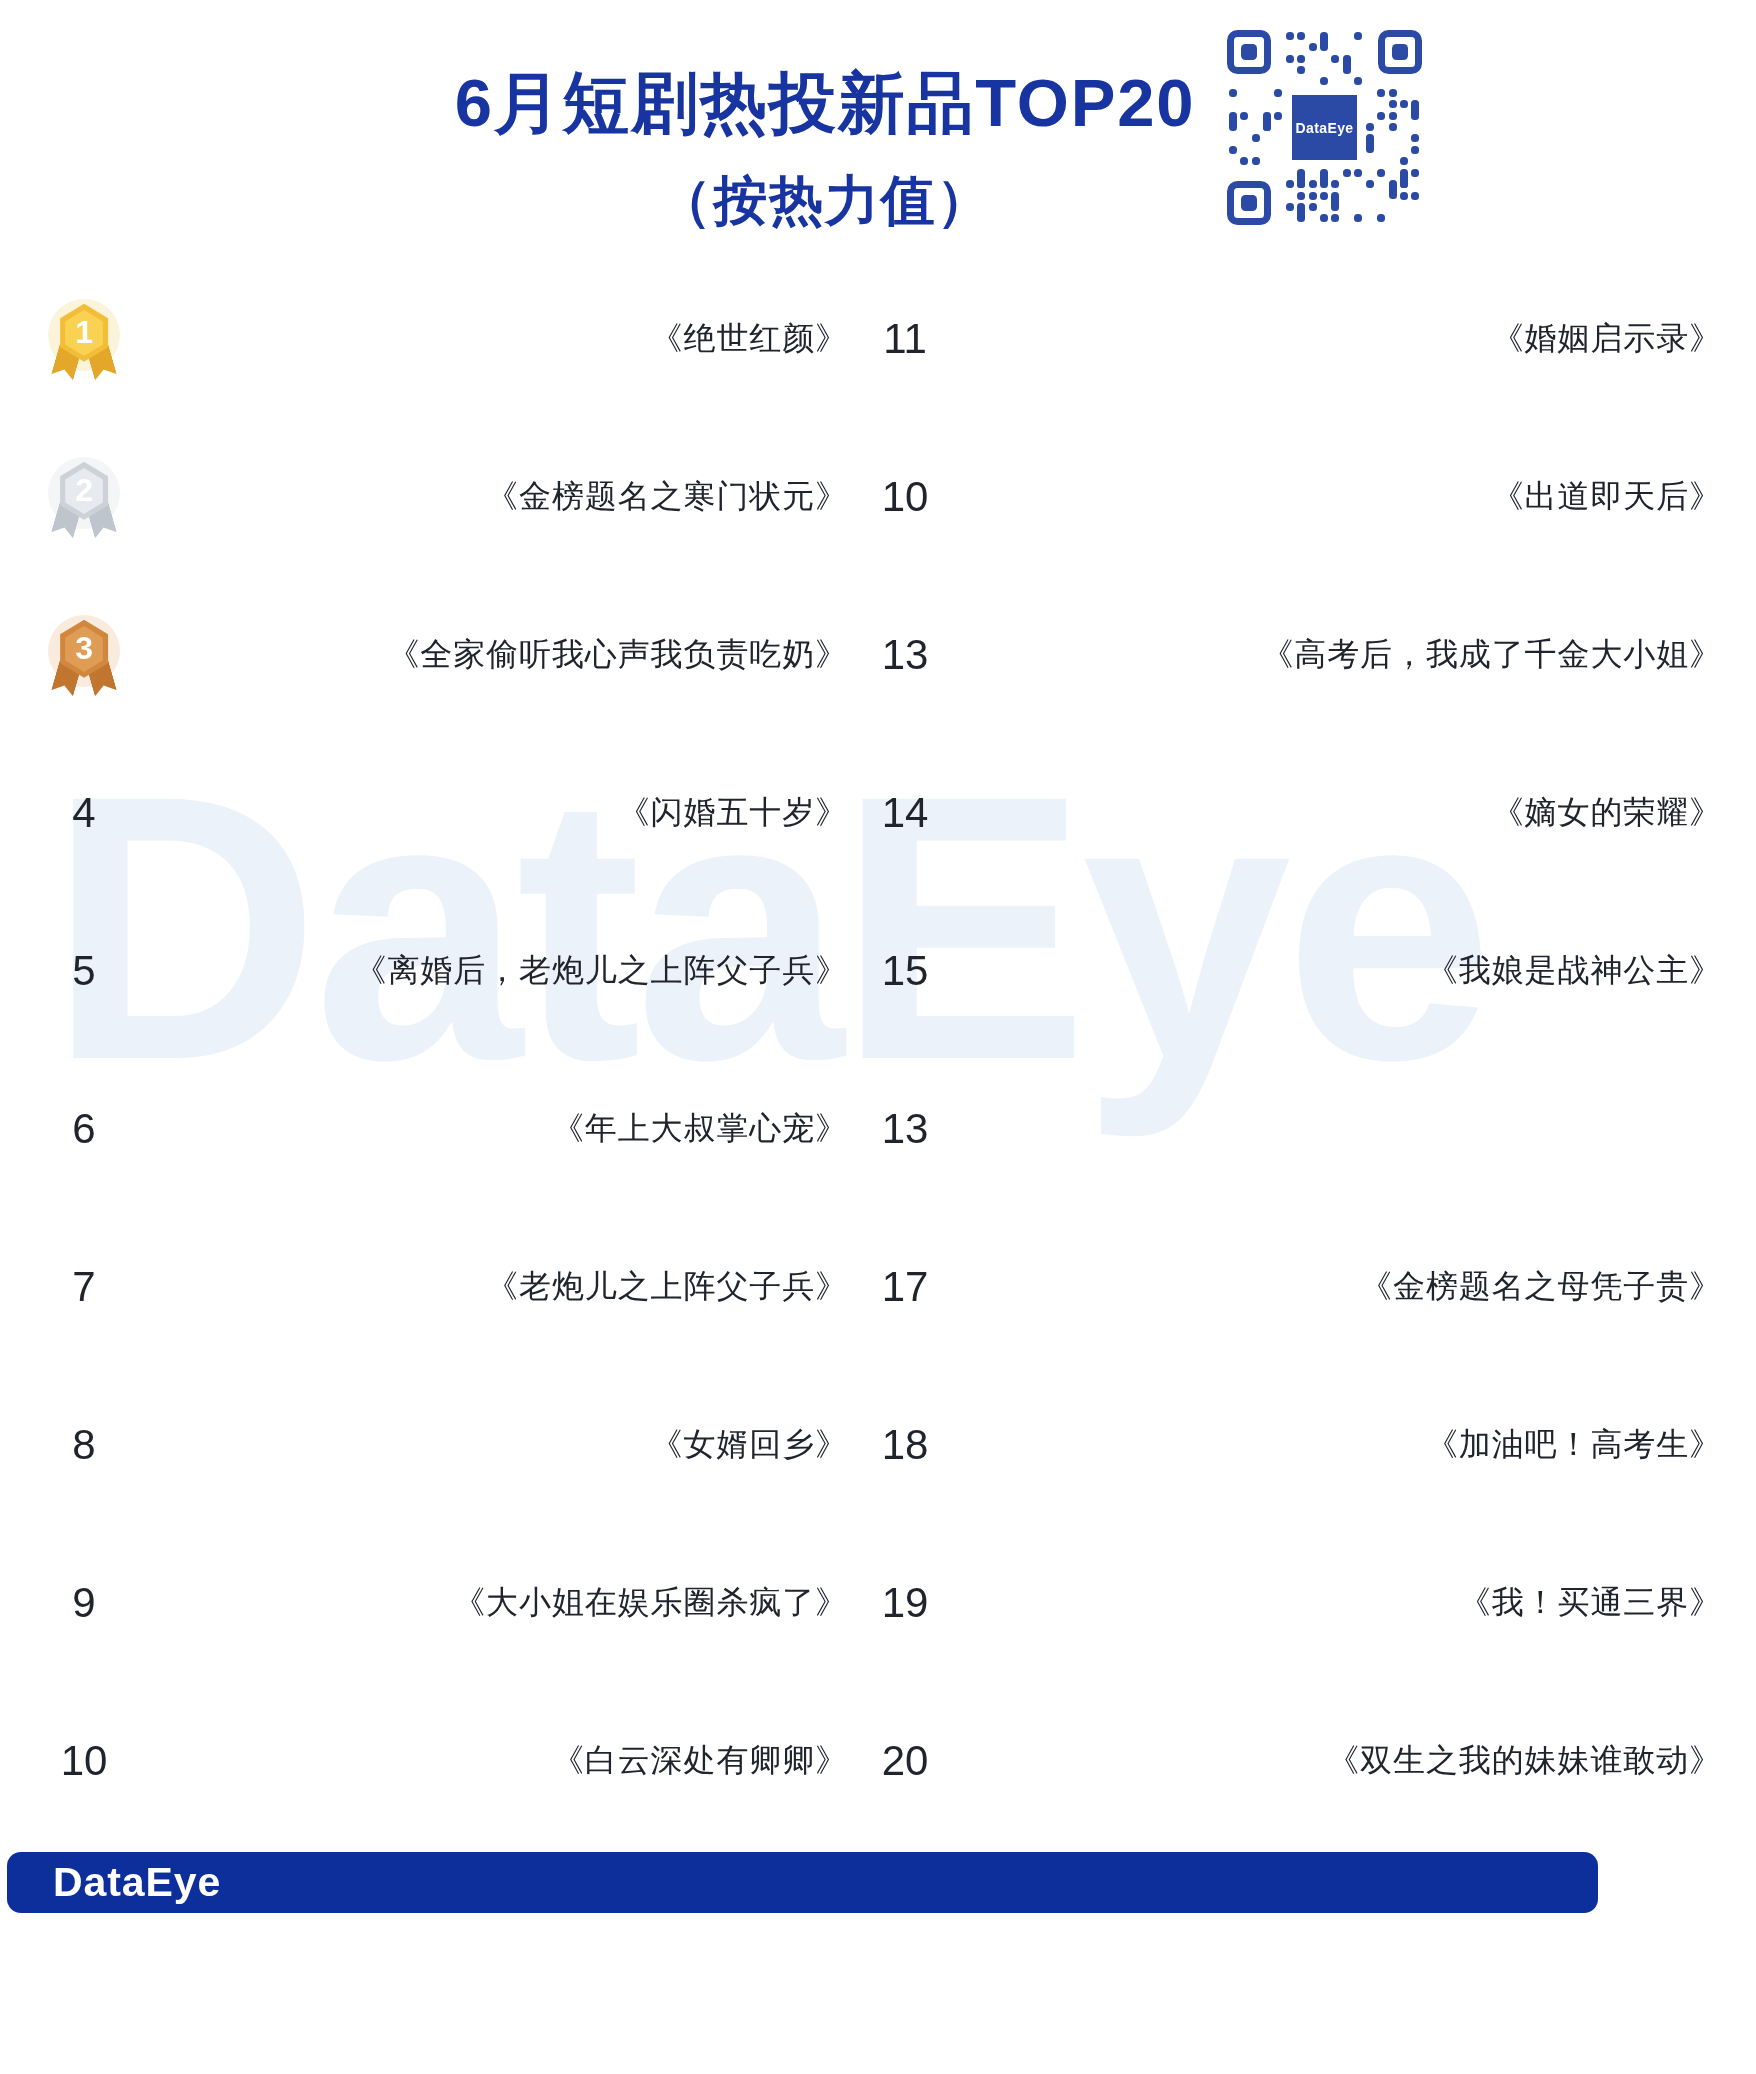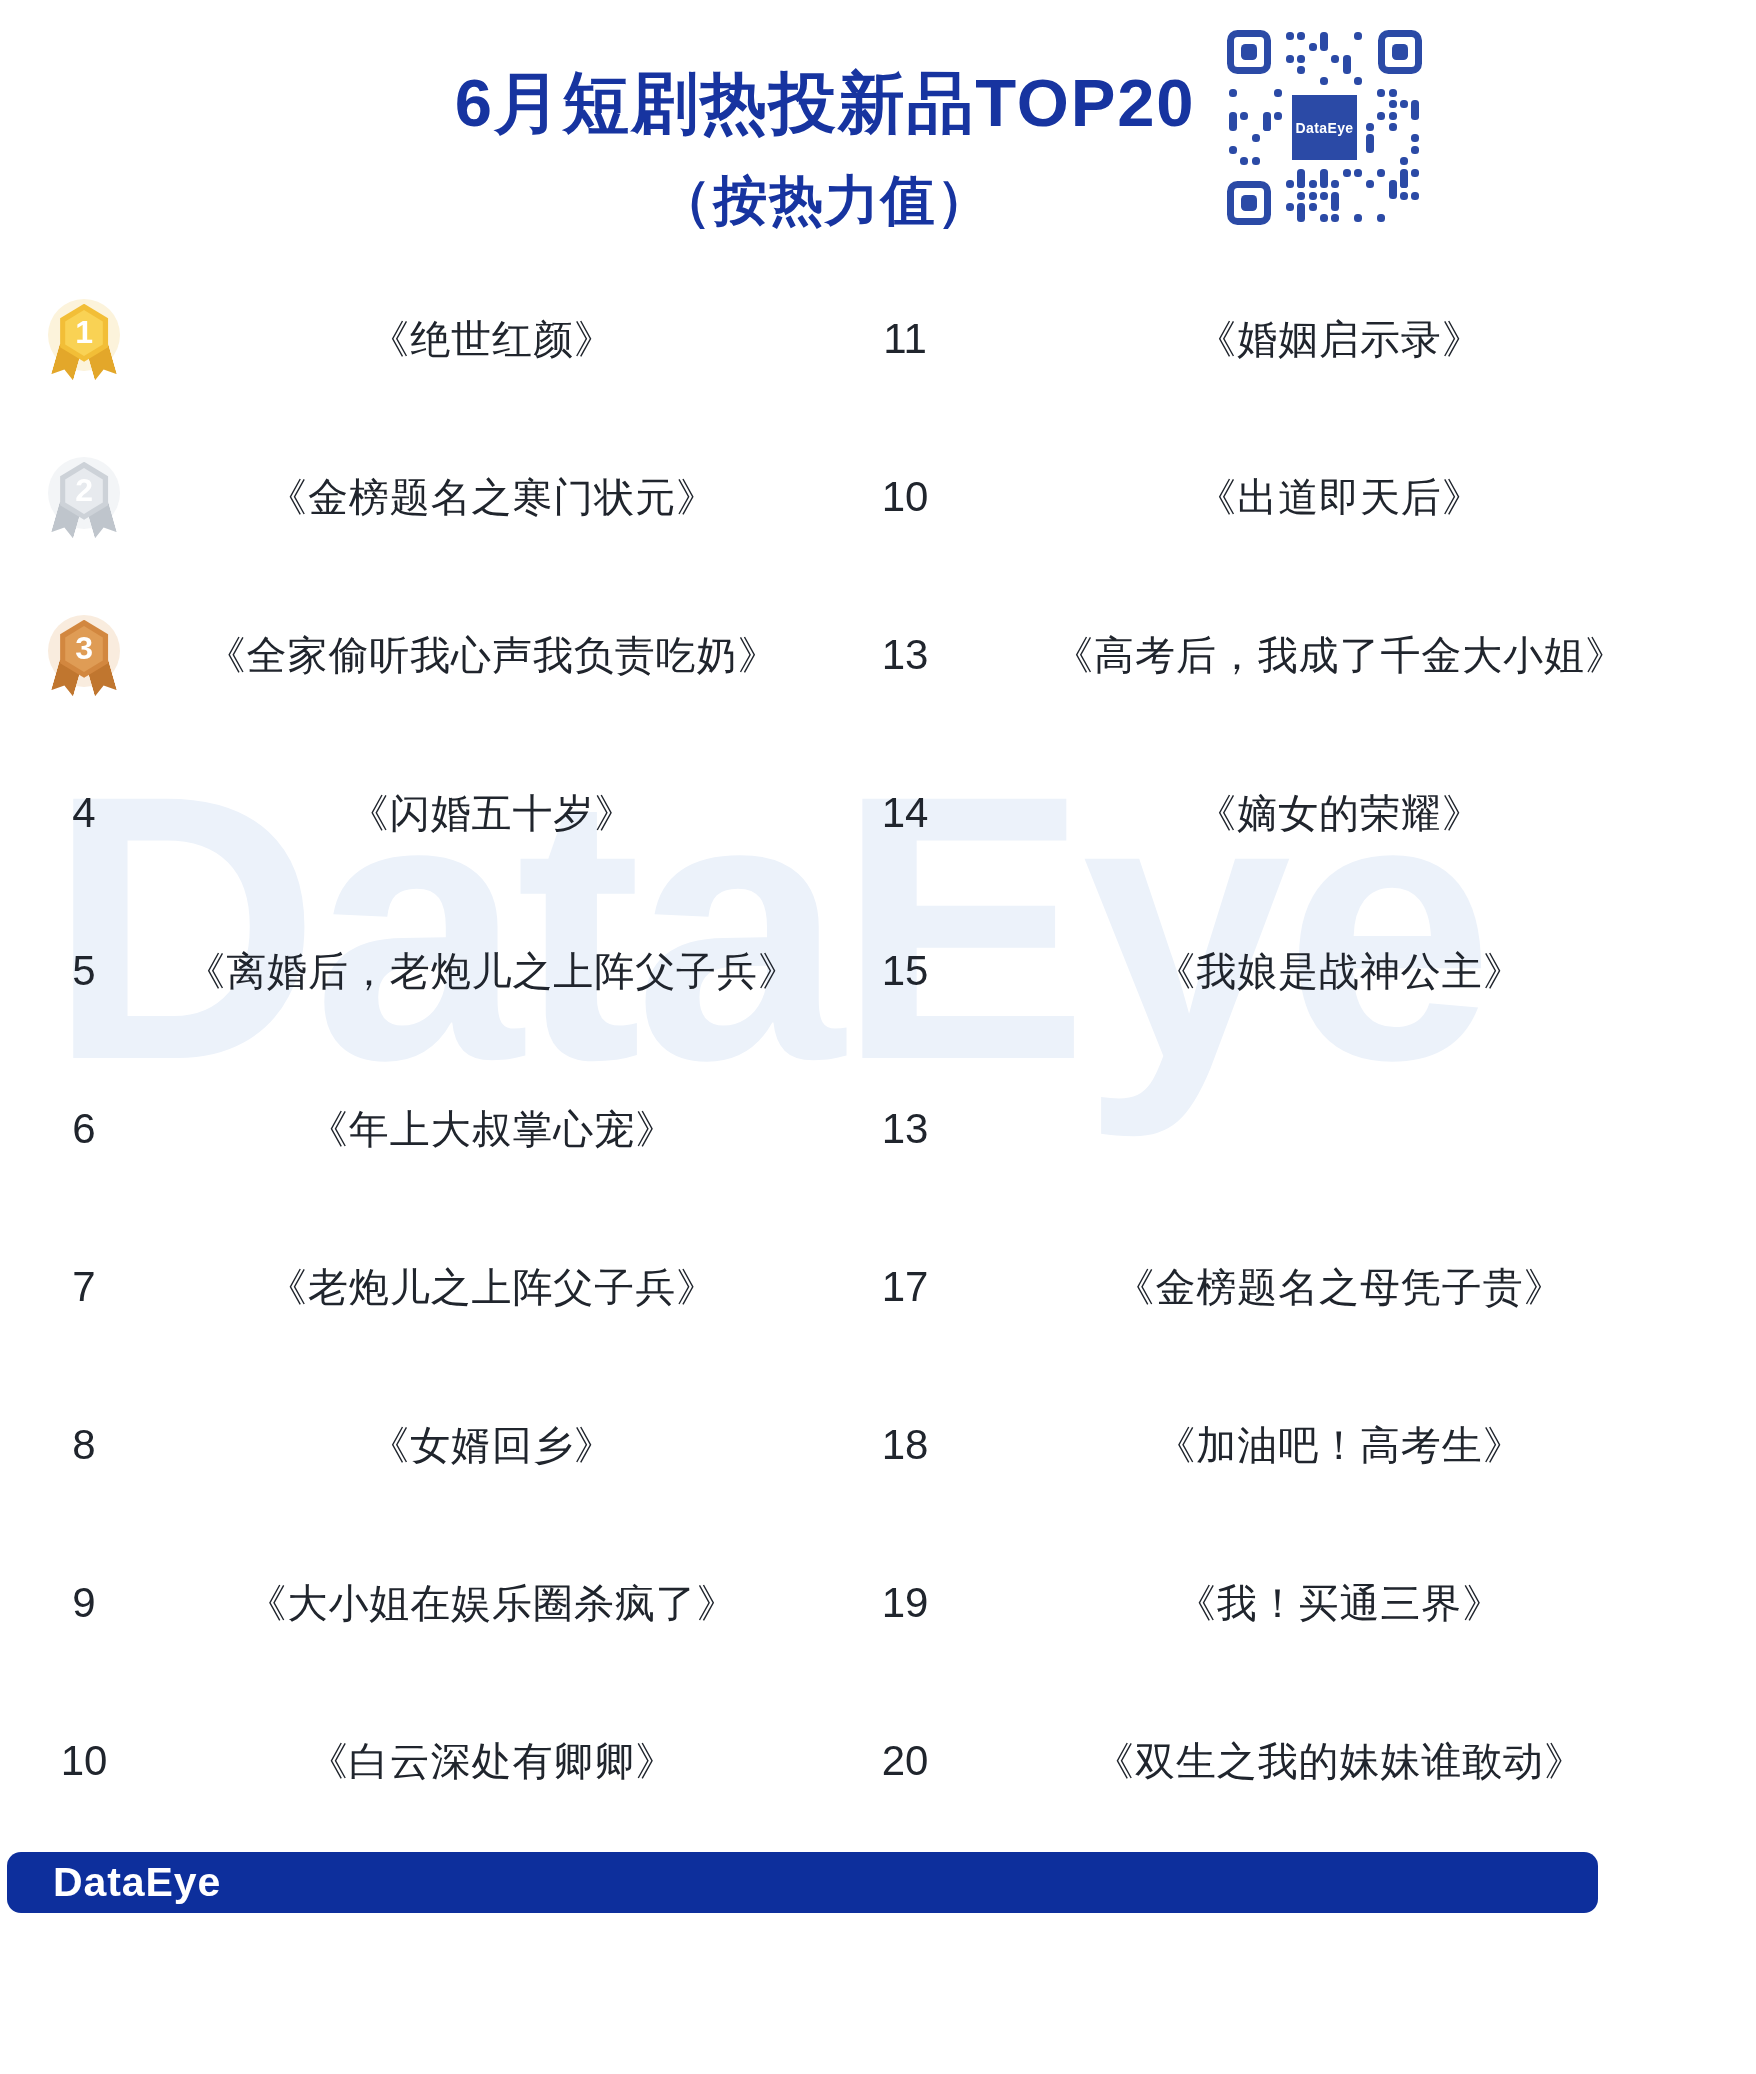--- a/index.html
+++ b/index.html
@@ -39,21 +39,21 @@
     background:var(--qr-blue,#2B4AA6);display:flex;align-items:center;justify-content:center;
     color:#ffffff;font-size:14px;font-weight:bold;letter-spacing:0.4px;
   }
   
   .col{position:absolute;top:260px;z-index:1;}
   .col-left{left:32px;width:816px;}
   .col-right{left:853px;width:869px;}
   .row{height:158px;display:flex;align-items:center;}
   .rank{width:104px;flex:0 0 104px;display:flex;align-items:center;justify-content:center;}
   .rnum{font-size:42px;color:var(--text-dark,#20252D);}
-  .dtitle{flex:1;text-align:center;font-size:40px;color:var(--text-dark,#20252D);
+  .dtitle{flex:1;text-align:right;font-size:32px;color:var(--text-dark,#20252D);
     letter-spacing:0.9px;white-space:nowrap;}
   
   .medal{position:relative;width:56px;height:81px;}
   .medal .halo{position:absolute;left:-8px;top:0px;width:72px;height:72px;border-radius:50%;
     background:var(--m-halo);}
   .medal .ribbon{position:absolute;bottom:1.8px;width:23px;height:32px;background:var(--m-ribbon);
     clip-path:polygon(0 0,100% 0,100% 100%,50% 74%,0 100%);}
   .medal .rl{left:-0.9px;transform:rotate(16deg);}
   .medal .rr{right:-0.9px;transform:rotate(-16deg);}
   .medal .hex{position:absolute;left:2.6px;top:5.3px;width:51px;height:58px;background:var(--m-bg);

